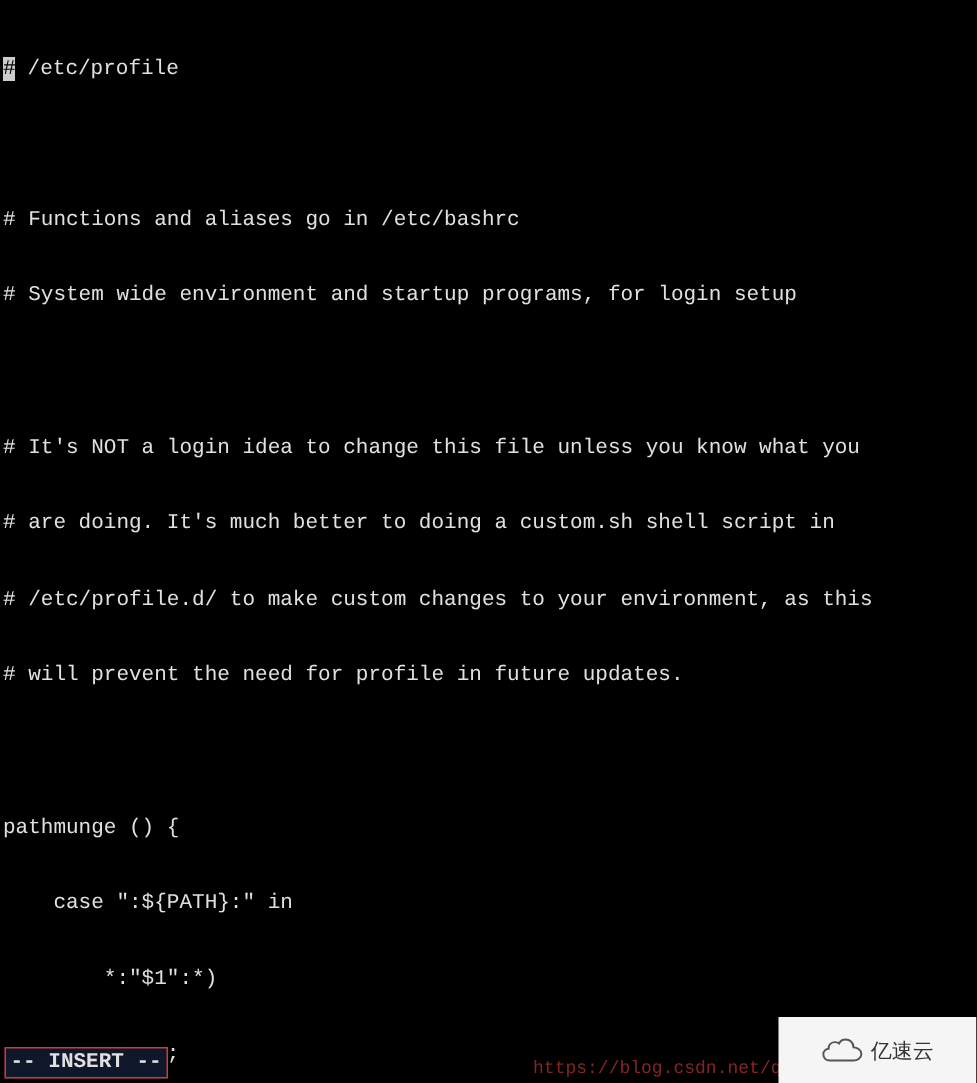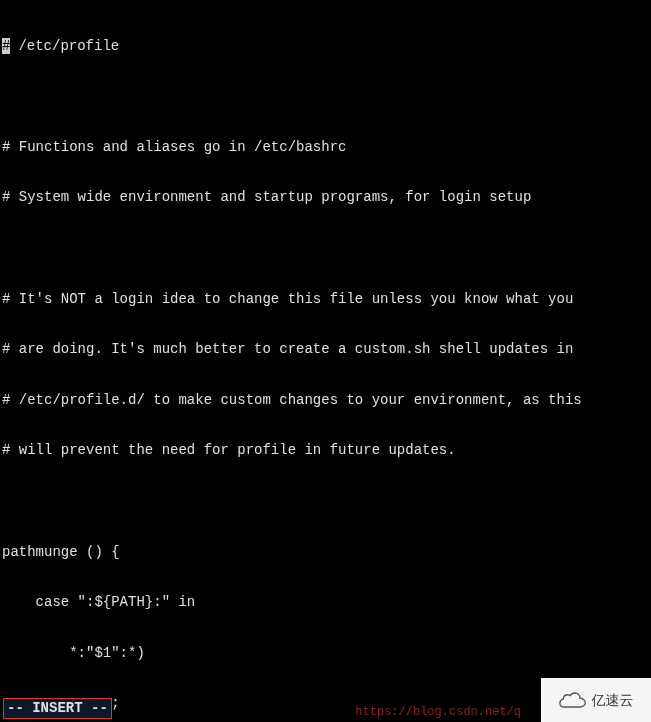--- a/index.html
+++ b/index.html
@@ -47,21 +47,21 @@
       bottom: 3px;
       right: 130px;
       color: #ef4444;
       font-size: 12px;
       opacity: 0.55;
     }
     .watermark-logo {
       position: absolute;
       bottom: 0;
       right: 0;
-      width: 110px;
+      width: 132px;
       height: 44px;
       background: #f5f5f5;
       display: flex;
       align-items: center;
       justify-content: center;
       gap: 5px;
       font-family: sans-serif;
     }
     .cloud-icon {
       width: 28px;
@@ -81,21 +81,21 @@
 </head>
 <body>
 
 <div class="editor-content">
   <div class="line"><span class="cursor-block">#</span><span> /etc/profile</span></div>
   <div class="line"></div>
   <div class="line"># Functions and aliases go in /etc/bashrc</div>
   <div class="line"># System wide environment and startup programs, for login setup</div>
   <div class="line"></div>
   <div class="line"># It's NOT a login idea to change this file unless you know what you</div>
-  <div class="line"># are doing. It's much better to create a custom.sh shell updates in</div>
+  <div class="line"># are doing. It's much better to doing a custom.sh shell script in</div>
   <div class="line"># /etc/profile.d/ to make custom changes to your environment, as this</div>
   <div class="line"># will prevent the need for profile in future updates.</div>
   <div class="line"></div>
   <div class="line">pathmunge () {</div>
   <div class="line">    case ":${PATH}:" in</div>
   <div class="line">        *:"$1":*)</div>
   <div class="line">            ;;</div>
   
   
   

